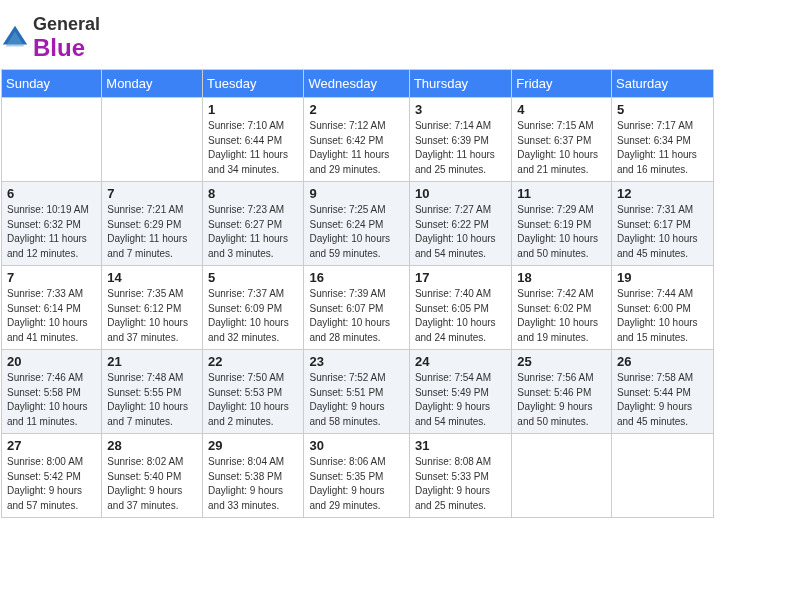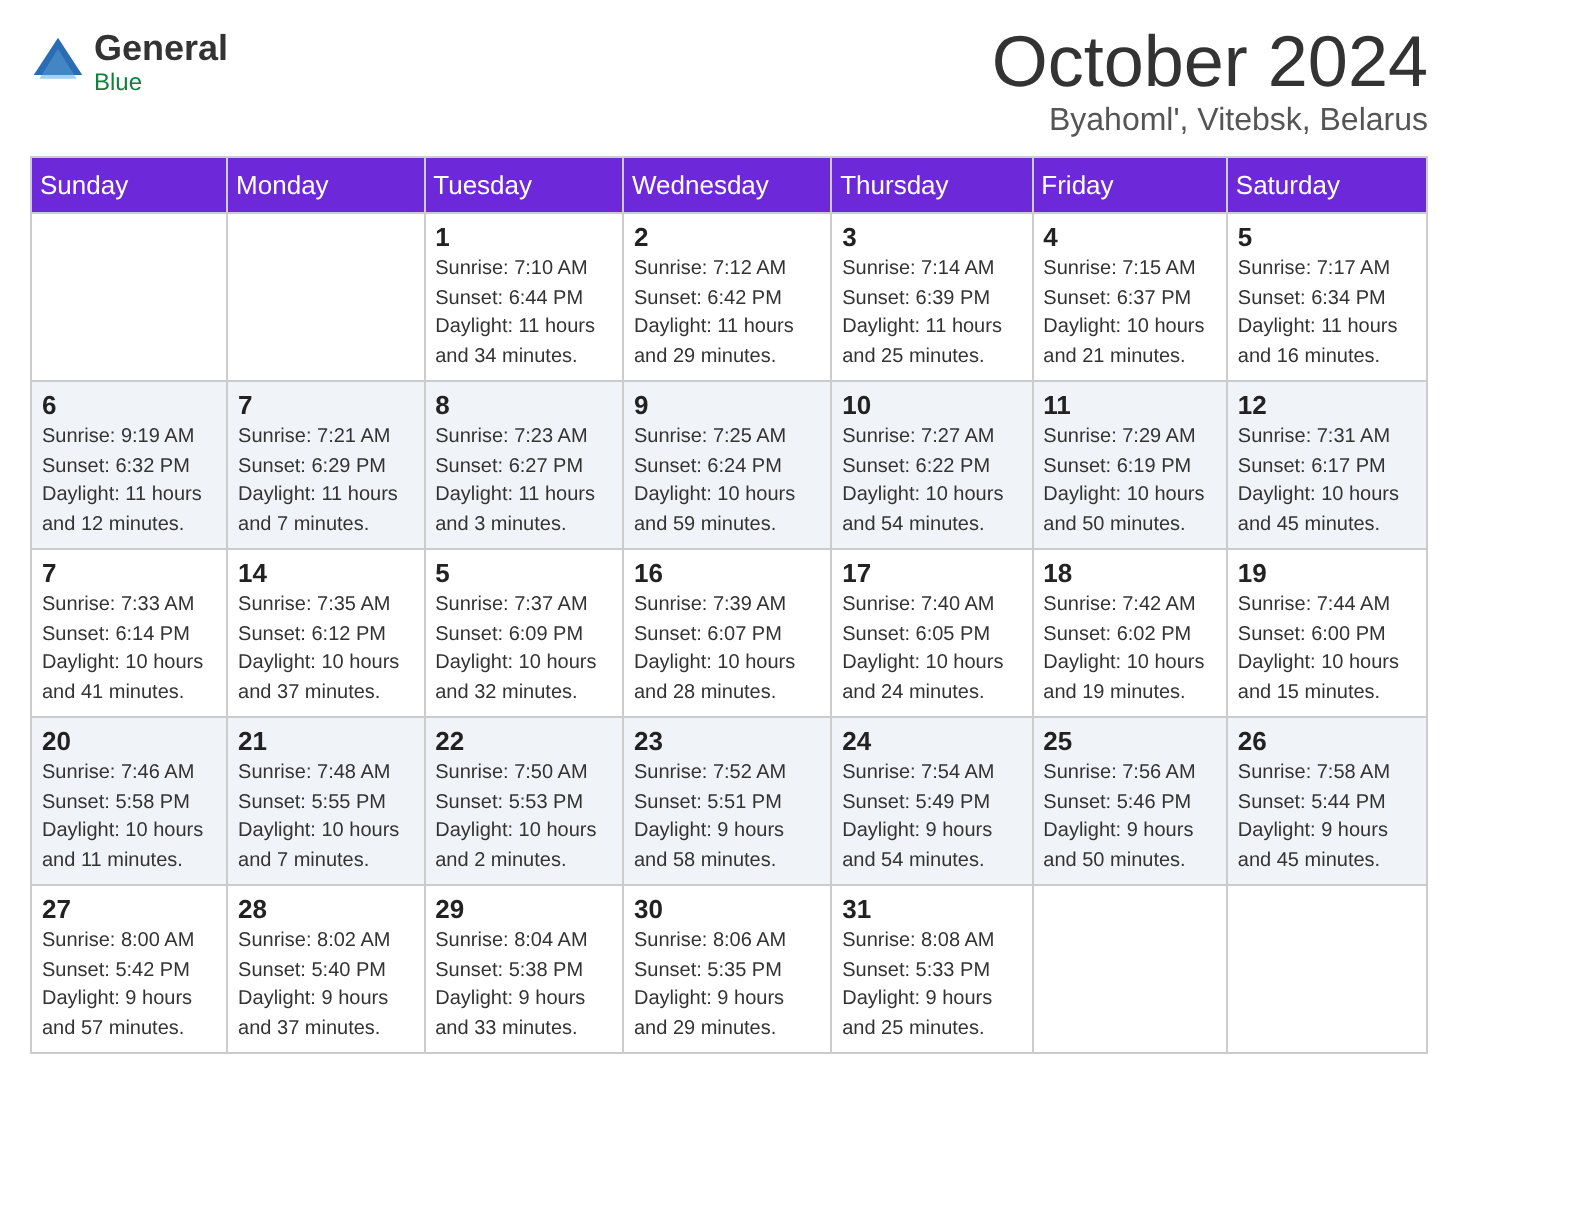--- a/index.html
+++ b/index.html
@@ -5,21 +5,21 @@
     * { box-sizing: border-box; margin: 0; padding: 0; }
     body {
       font-family: Arial, sans-serif;
       background: #fff;
       width: 792px;
       min-height: 612px;
       overflow: hidden;
     }
     .container {
       width: 729px;
-      padding: 10px 15px 10px 15px;
+      padding: 10px 15px 10px 1px;
     }
     .header {
       display: flex;
       align-items: flex-start;
       justify-content: space-between;
       margin-bottom: 8px;
     }
     .logo {
       display: flex;
       align-items: center;
@@ -29,23 +29,23 @@
       display: flex;
       flex-direction: column;
       line-height: 1.1;
     }
     .logo-general {
       font-size: 18px;
       font-weight: bold;
       color: #333;
     }
     .logo-blue {
-      font-size: 12px;
-      font-weight: normal;
-      color: #15803d;
+      font-size: 24px;
+      font-weight: bold;
+      color: #a21caf;
     }
     .logo-icon {
       width: 28px;
       height: 28px;
       margin-right: 4px;
     }
     .title-section {
       text-align: right;
     }
     .month-title {
@@ -56,21 +56,21 @@
     .subtitle {
       font-size: 16px;
       color: #555;
     }
     .calendar {
       width: 100%;
       border-collapse: collapse;
       font-size: 11px;
     }
     .calendar th {
-      background-color: #6d28d9;
+      background-color: #3b82f6;
       color: #fff;
       padding: 6px 4px;
       text-align: left;
       font-size: 13px;
       font-weight: normal;
       border: 1px solid #ccc;
     }
     .calendar td {
       border: 1px solid #ccc;
       vertical-align: top;
@@ -105,24 +105,20 @@
   <div class="header">
     <div class="logo">
       <svg class="logo-icon" viewBox="0 0 30 30" xmlns="http://www.w3.org/2000/svg">
         <polygon points="15,2 28,22 2,22" fill="#2a6db5"></polygon>
         <polygon points="15,8 25,24 5,24" fill="#5a9fd4" opacity="0.5"></polygon>
       </svg>
       <div class="logo-text">
         <span class="logo-general">General</span>
         <span class="logo-blue">Blue</span>
       </div>
-    </div>
-    <div class="title-section">
-      <div class="month-title">October 2024</div>
-      <div class="subtitle">Byahoml', Vitebsk, Belarus</div>
     </div>
   </div>
 
   <table class="calendar">
     <thead>
       <tr>
         <th>Sunday</th>
         <th>Monday</th>
         <th>Tuesday</th>
         <th>Wednesday</th>
@@ -173,21 +169,21 @@
             <span>Sunrise: 7:17 AM</span><br>
             <span>Sunset: 6:34 PM</span><br>
             <span>Daylight: 11 hours and 16 minutes.</span>
           </div>
         </td>
         </tr>
         <tr>
           <td>
           <span class="day-number">6</span>
           <div class="day-info">
-            <span>Sunrise: 9:19 AM</span><br>
+            <span>Sunrise: 10:19 AM</span><br>
             <span>Sunset: 6:32 PM</span><br>
             <span>Daylight: 11 hours and 12 minutes.</span>
           </div>
         </td>
           <td>
           <span class="day-number">7</span>
           <div class="day-info">
             <span>Sunrise: 7:21 AM</span><br>
             <span>Sunset: 6:29 PM</span><br>
             <span>Daylight: 11 hours and 7 minutes.</span>

